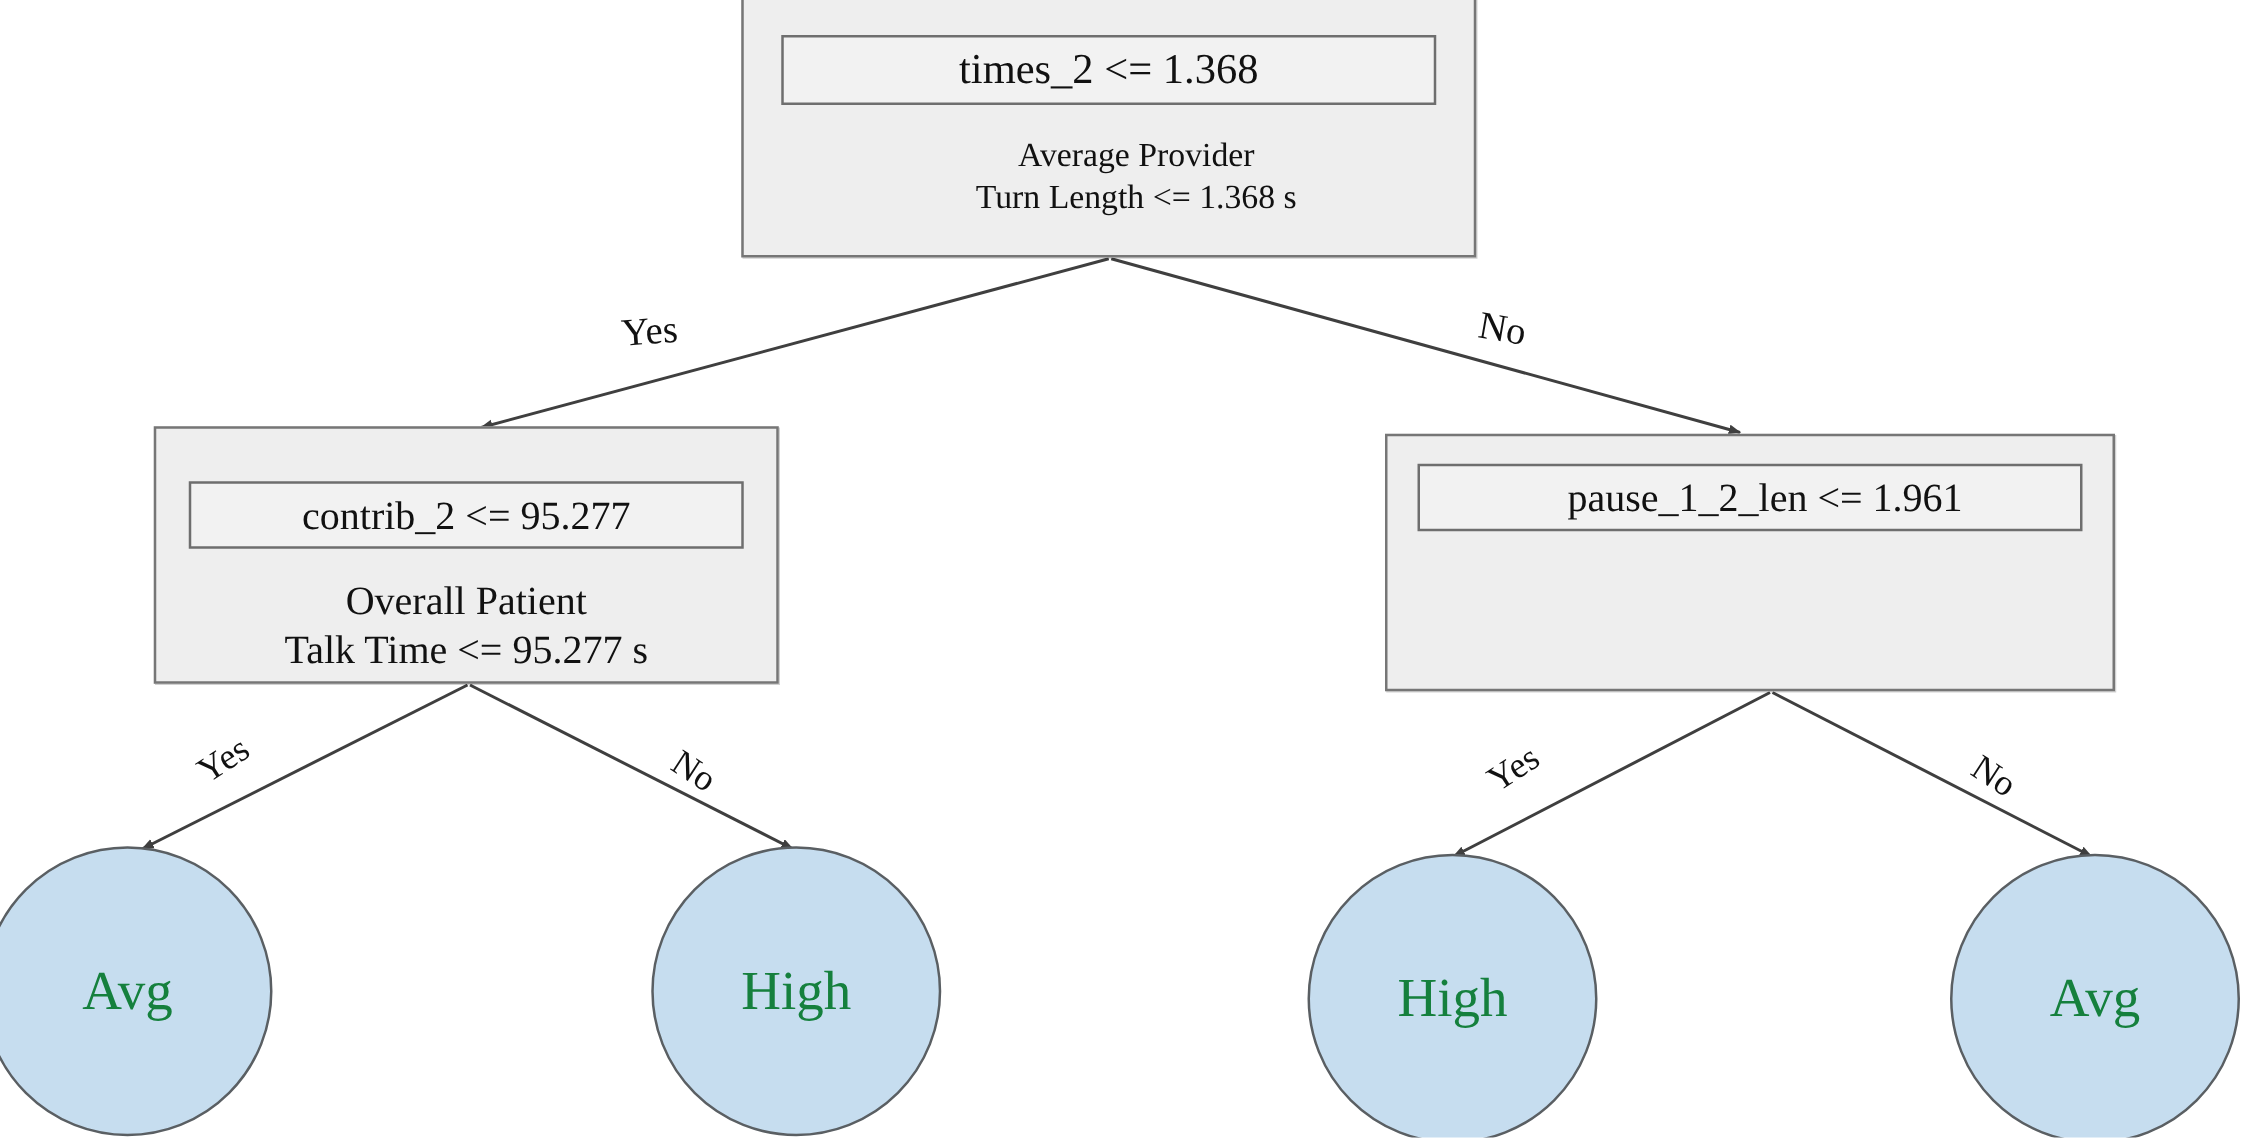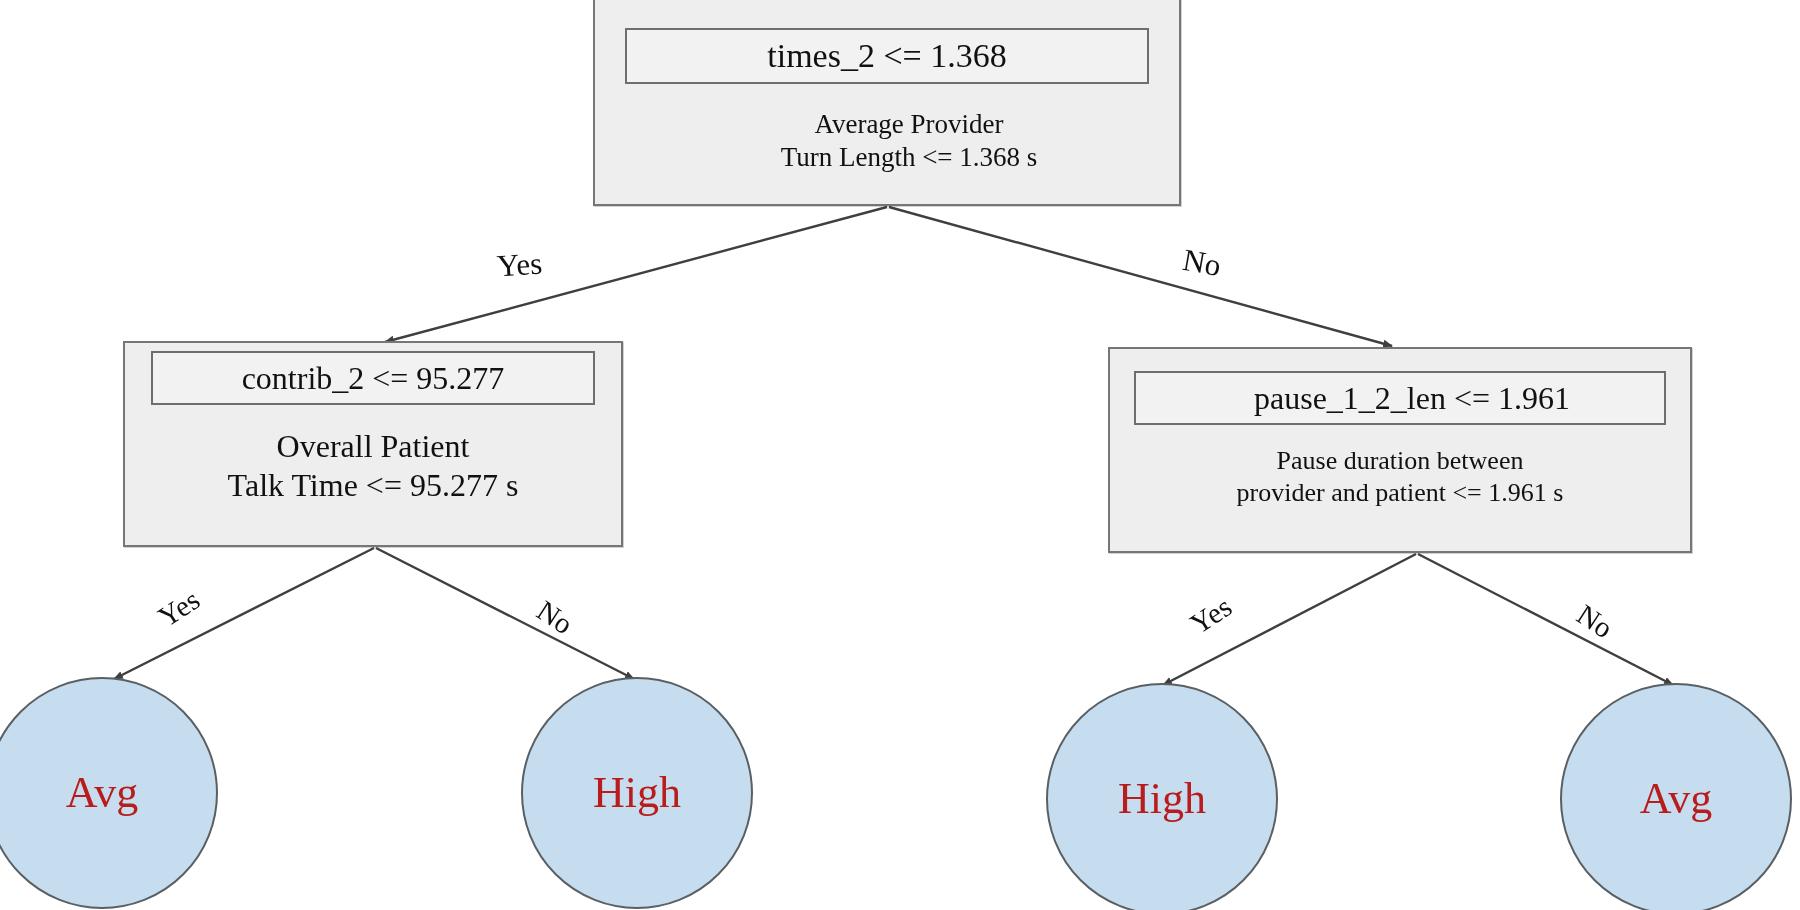--- a/index.html
+++ b/index.html
@@ -78,21 +78,21 @@
     font-size: 27px;
     margin-left: 44px;
   }
 
   
   #node-left {
     left: 123px;
     top: 340px;
     width: 500px;
     height: 206px;
-    padding: 8px 22px 0 22px;
+    padding: 42px 22px 0 22px;
   }
   #node-left .dnode-inner {
     width: 444px;
     height: 54px;
     font-size: 32px;
   }
   #node-left .dnode-desc {
     margin-top: 22px;
     font-size: 32px;
   }
@@ -125,21 +125,21 @@
     border-radius: 50%;
     background: #c6ddef;
     border: 2px solid #5a5f63;
     display: flex;
     align-items: center;
     justify-content: center;
   }
   .leaf-label {
     font-size: 44px;
     line-height: 1;
-    color: #b91c1c;
+    color: #15803d;
   }
   #leaf-1 { left: -14px;   top: 676px; }
   #leaf-2 { left: 521px;   top: 676px; }
   #leaf-3 { left: 1046px;  top: 682px; }
   #leaf-4 { left: 1560px;  top: 682px; }
 
   
   .elabel {
     position: absolute;
     font-size: 31px;
@@ -188,22 +188,20 @@
   </div>
 
   <div class="dnode" id="node-left">
     <div class="dnode-inner">contrib_2 &lt;= 95.277</div>
     <div class="dnode-desc">Overall Patient
 Talk Time &lt;= 95.277 s</div>
   </div>
 
   <div class="dnode" id="node-right">
     <div class="dnode-inner">pause_1_2_len &lt;= 1.961</div>
-    <div class="dnode-desc">Pause duration between
-provider and patient &lt;= 1.961 s</div>
   </div>
 
   <div class="leaf" id="leaf-1">
     <span class="leaf-label">Avg</span>
   </div>
   <div class="leaf" id="leaf-2">
     <span class="leaf-label">High</span>
   </div>
   <div class="leaf" id="leaf-3">
     <span class="leaf-label">High</span>

